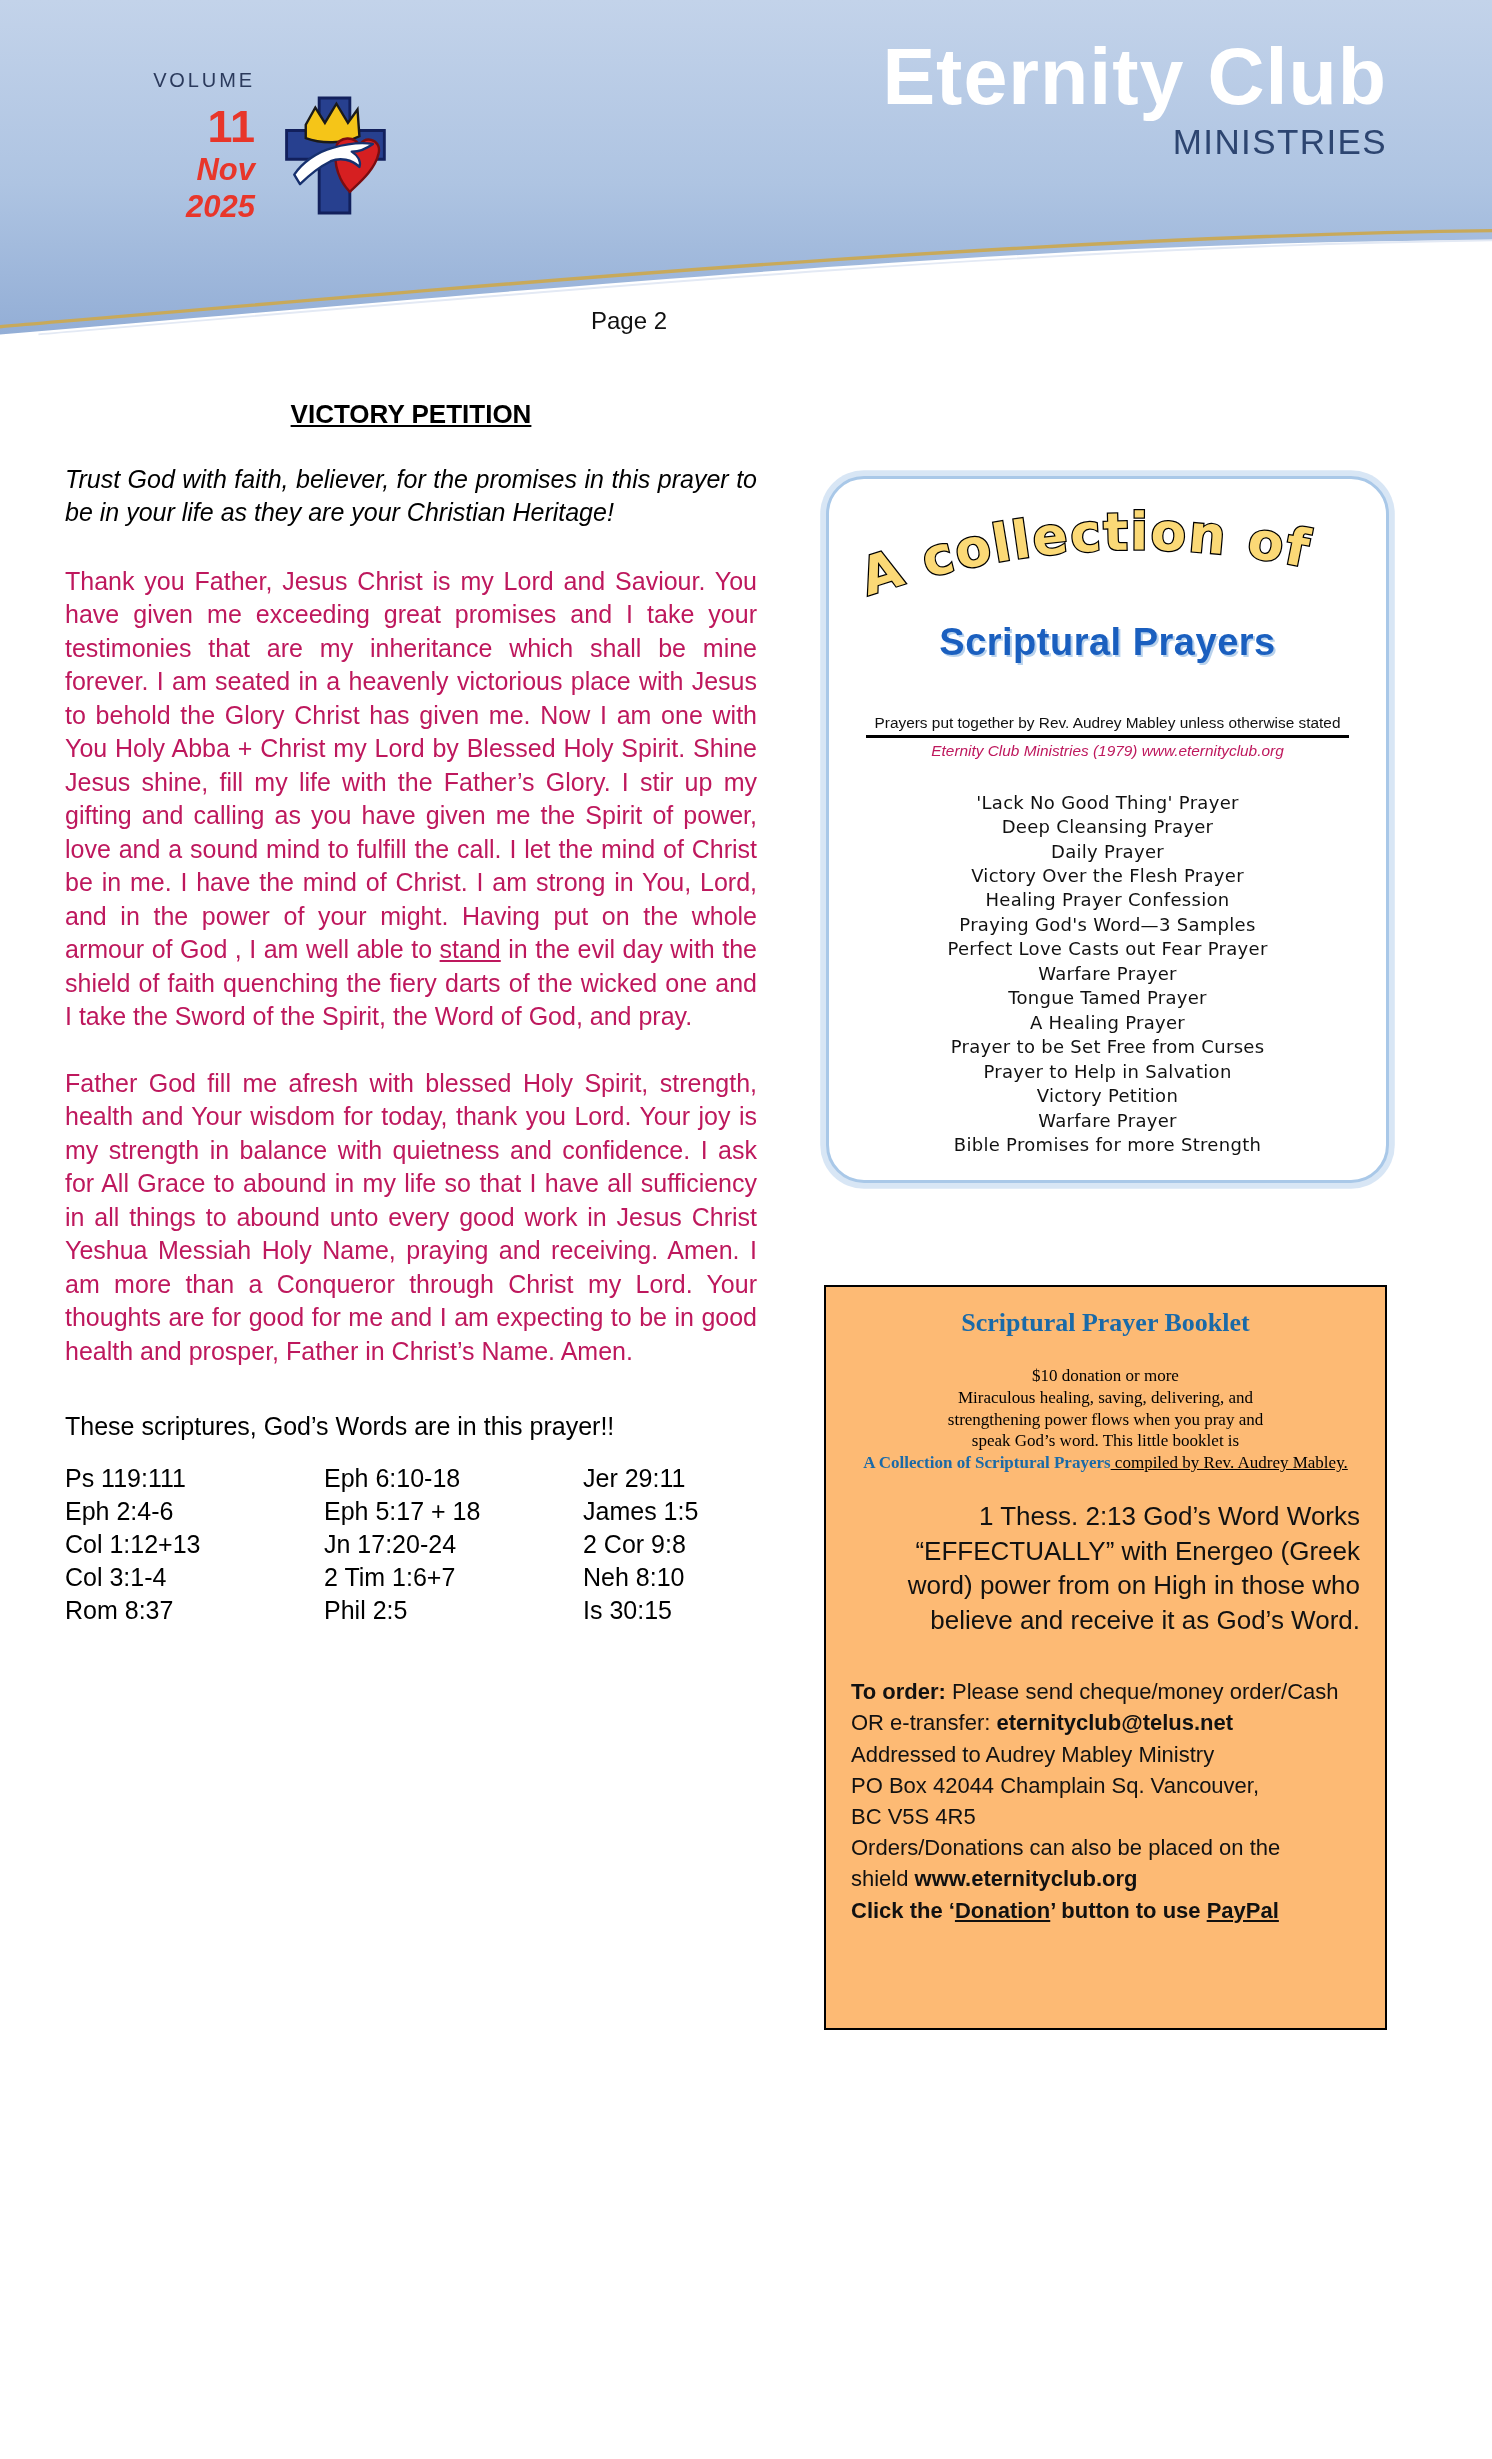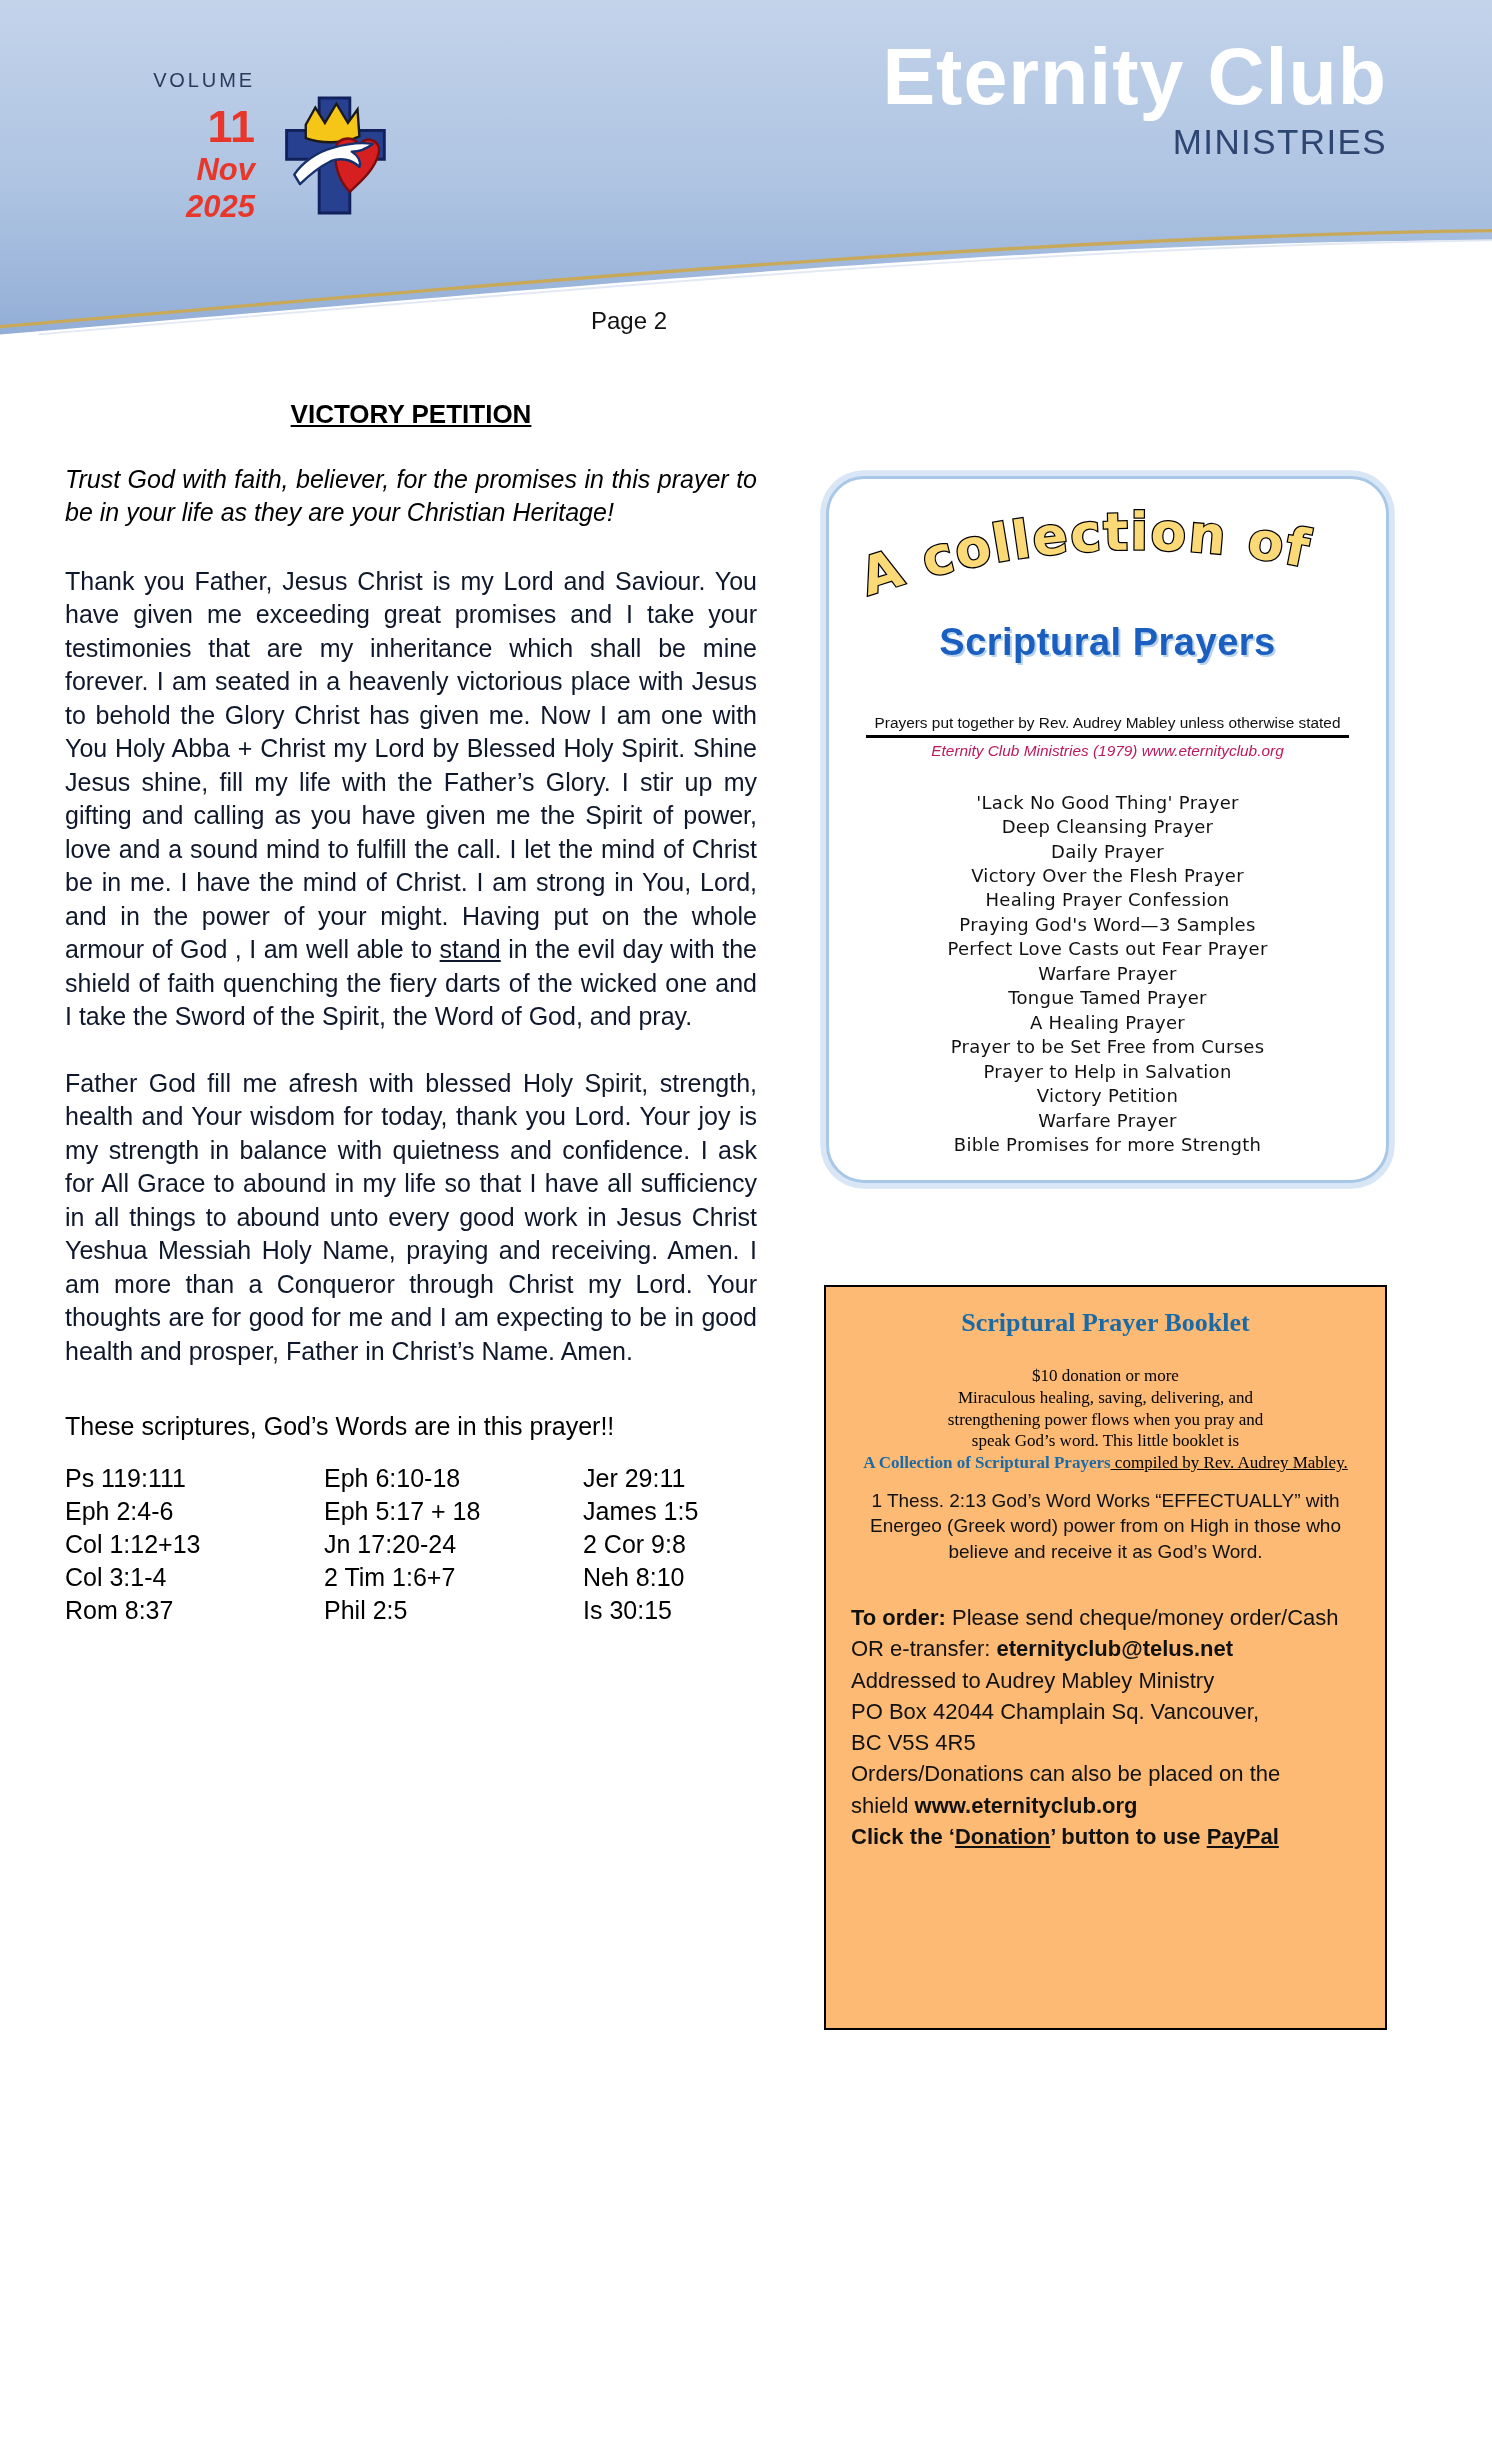--- a/index.html
+++ b/index.html
@@ -126,21 +126,21 @@
     line-height: 1.33;
     text-align: justify;
     color: #000;
     margin: 0 0 35px 0;
     font-family: "Liberation Sans", sans-serif;
   }
   .body-para {
     font-size: 25px;
     line-height: 1.34;
     text-align: justify;
-    color: #0f172a;
+    color: #be185d;
     margin: 0 0 33px 0;
     font-family: "Liberation Sans", sans-serif;
   }
   .body-para u { text-decoration: underline; }
 
   .scripture-lead {
     font-size: 25px;
     color: #000;
     margin: 44px 0 21px 0;
     font-family: "Liberation Sans", sans-serif;
@@ -249,25 +249,25 @@
     font-size: 17px;
     line-height: 1.28;
     color: #000;
   }
   .ob-serif .hl {
     color: #1a6aa8;
     font-weight: bold;
   }
   .ob-serif u { text-decoration: underline; }
   .ob-thess {
-    text-align: center;
-    font-size: 19px;
+    text-align: right;
+    font-size: 26px;
     line-height: 1.34;
     color: #111;
-    margin-top: 14px;
+    margin-top: 25px;
     font-family: "Liberation Sans", sans-serif;
   }
   .ob-order {
     margin-top: 38px;
     font-size: 22px;
     line-height: 1.42;
     color: #111;
     font-family: "Liberation Sans", sans-serif;
   }
   .ob-order b { font-weight: bold; }

